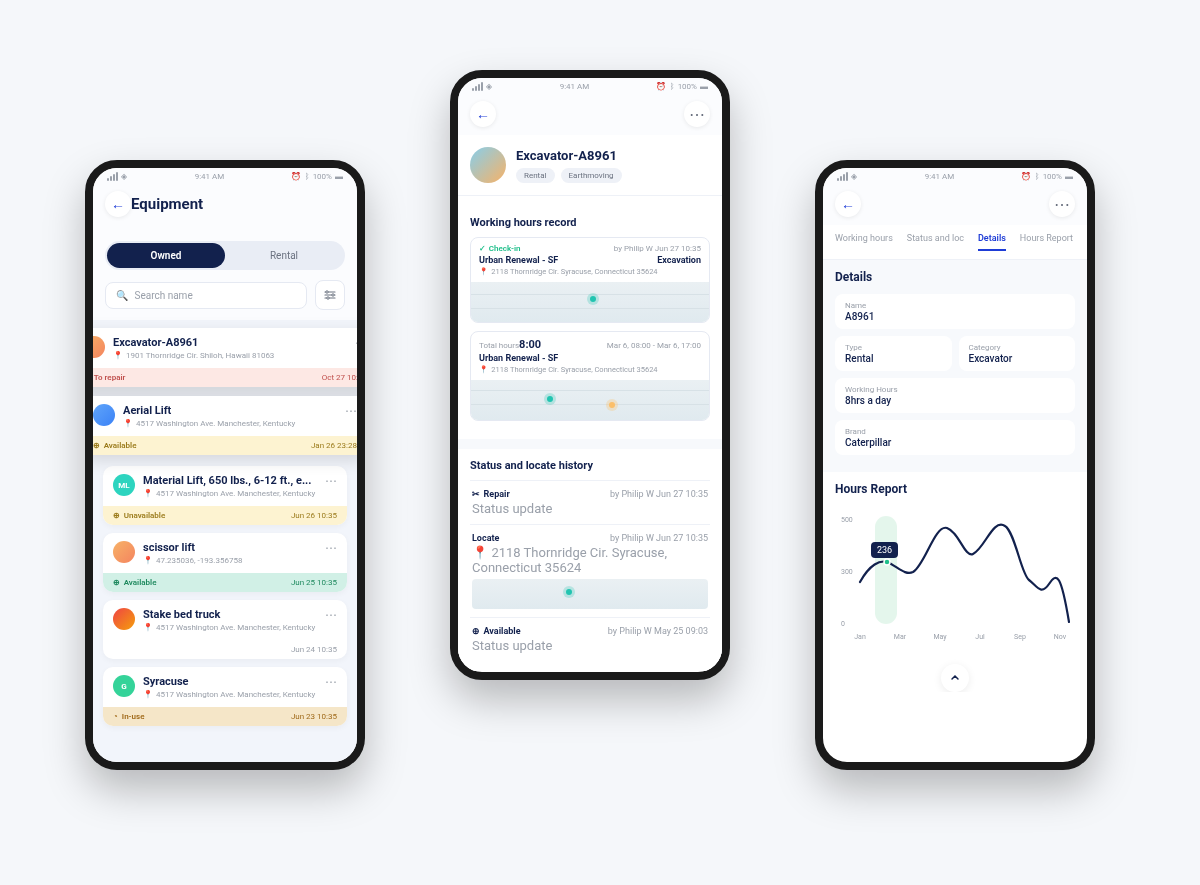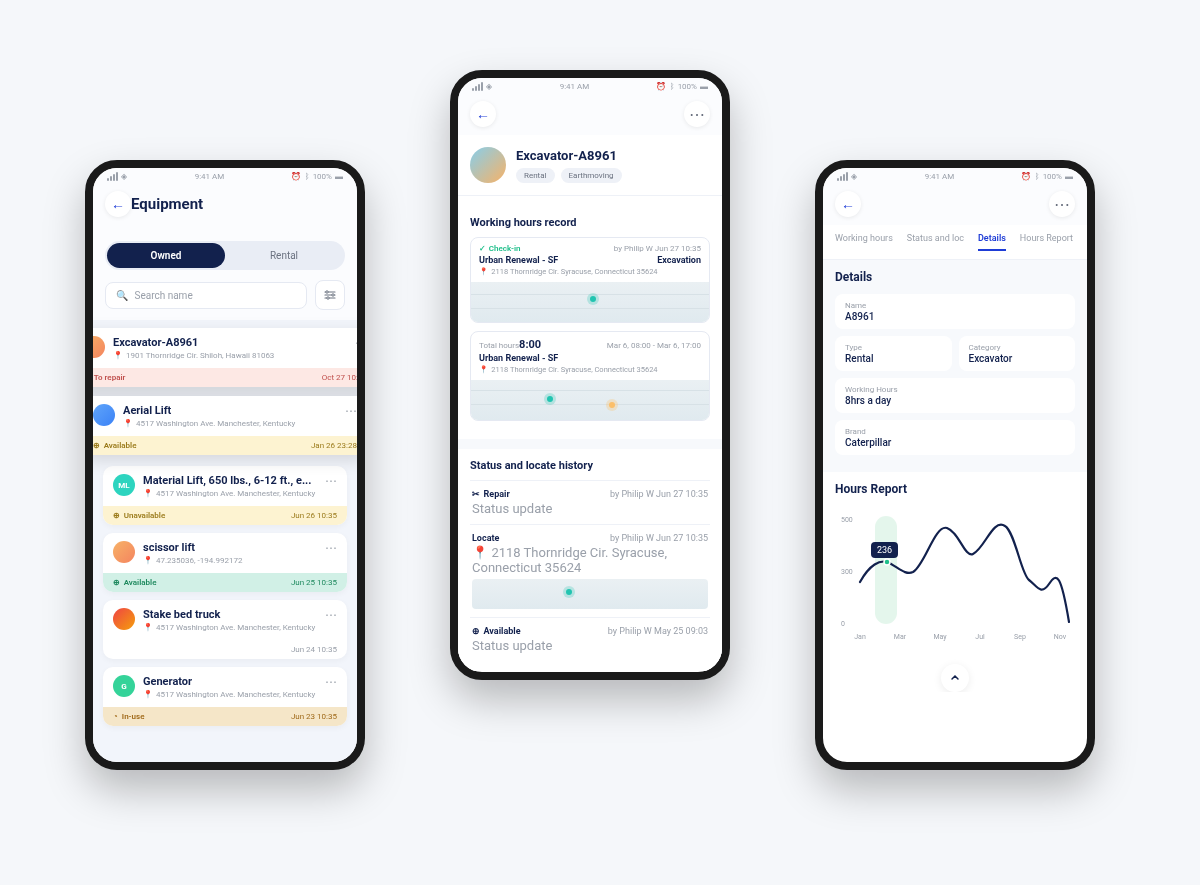--- a/index.html
+++ b/index.html
@@ -289,21 +289,21 @@
       </div>
     </div>
 
     <div class="card">
       <div class="card-body">
         <div class="avatar av-img"></div>
         <div>
           <div class="card-title">scissor lift</div>
           <div class="card-sub">
               <span>📍</span>
-              <span>47.235036, -194.992172</span>
+              <span>47.235036, -193.356758</span>
             </div>
         </div>
         <div class="card-more">⋯</div>
       </div>
       <div class="card-foot foot-avail-g">
         <div class="foot-stat">
             <span>⊕</span>
             <span>Available</span>
           </div>
         <div>Jun 25 10:35</div>
@@ -325,21 +325,21 @@
       <div class="card-foot foot-none">
         <div></div>
         <div>Jun 24 10:35</div>
       </div>
     </div>
 
     <div class="card">
       <div class="card-body">
         <div class="avatar av-green">G</div>
         <div>
-          <div class="card-title">Generator</div>
+          <div class="card-title">Syracuse</div>
           <div class="card-sub">
               <span>📍</span>
               <span>4517 Washington Ave. Manchester, Kentucky</span>
             </div>
         </div>
         <div class="card-more">⋯</div>
       </div>
       <div class="card-foot foot-inuse">
         <div class="foot-stat">
             <span>◔</span>

